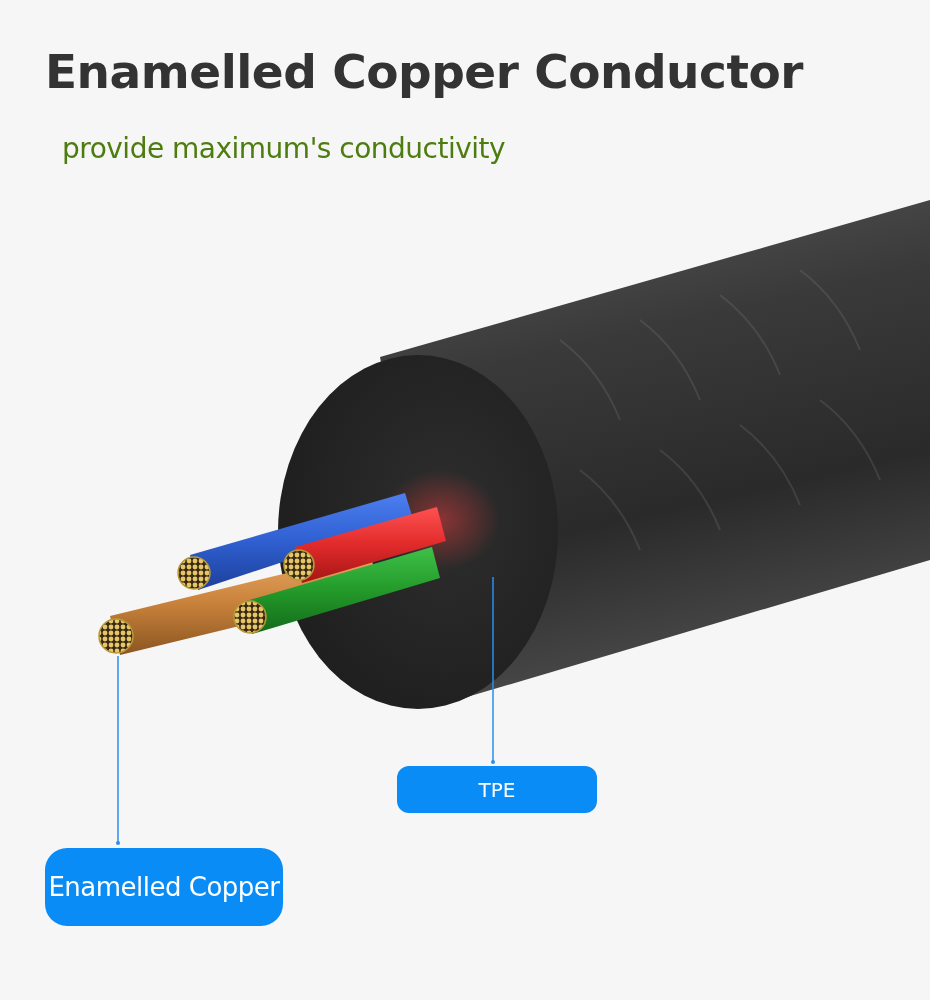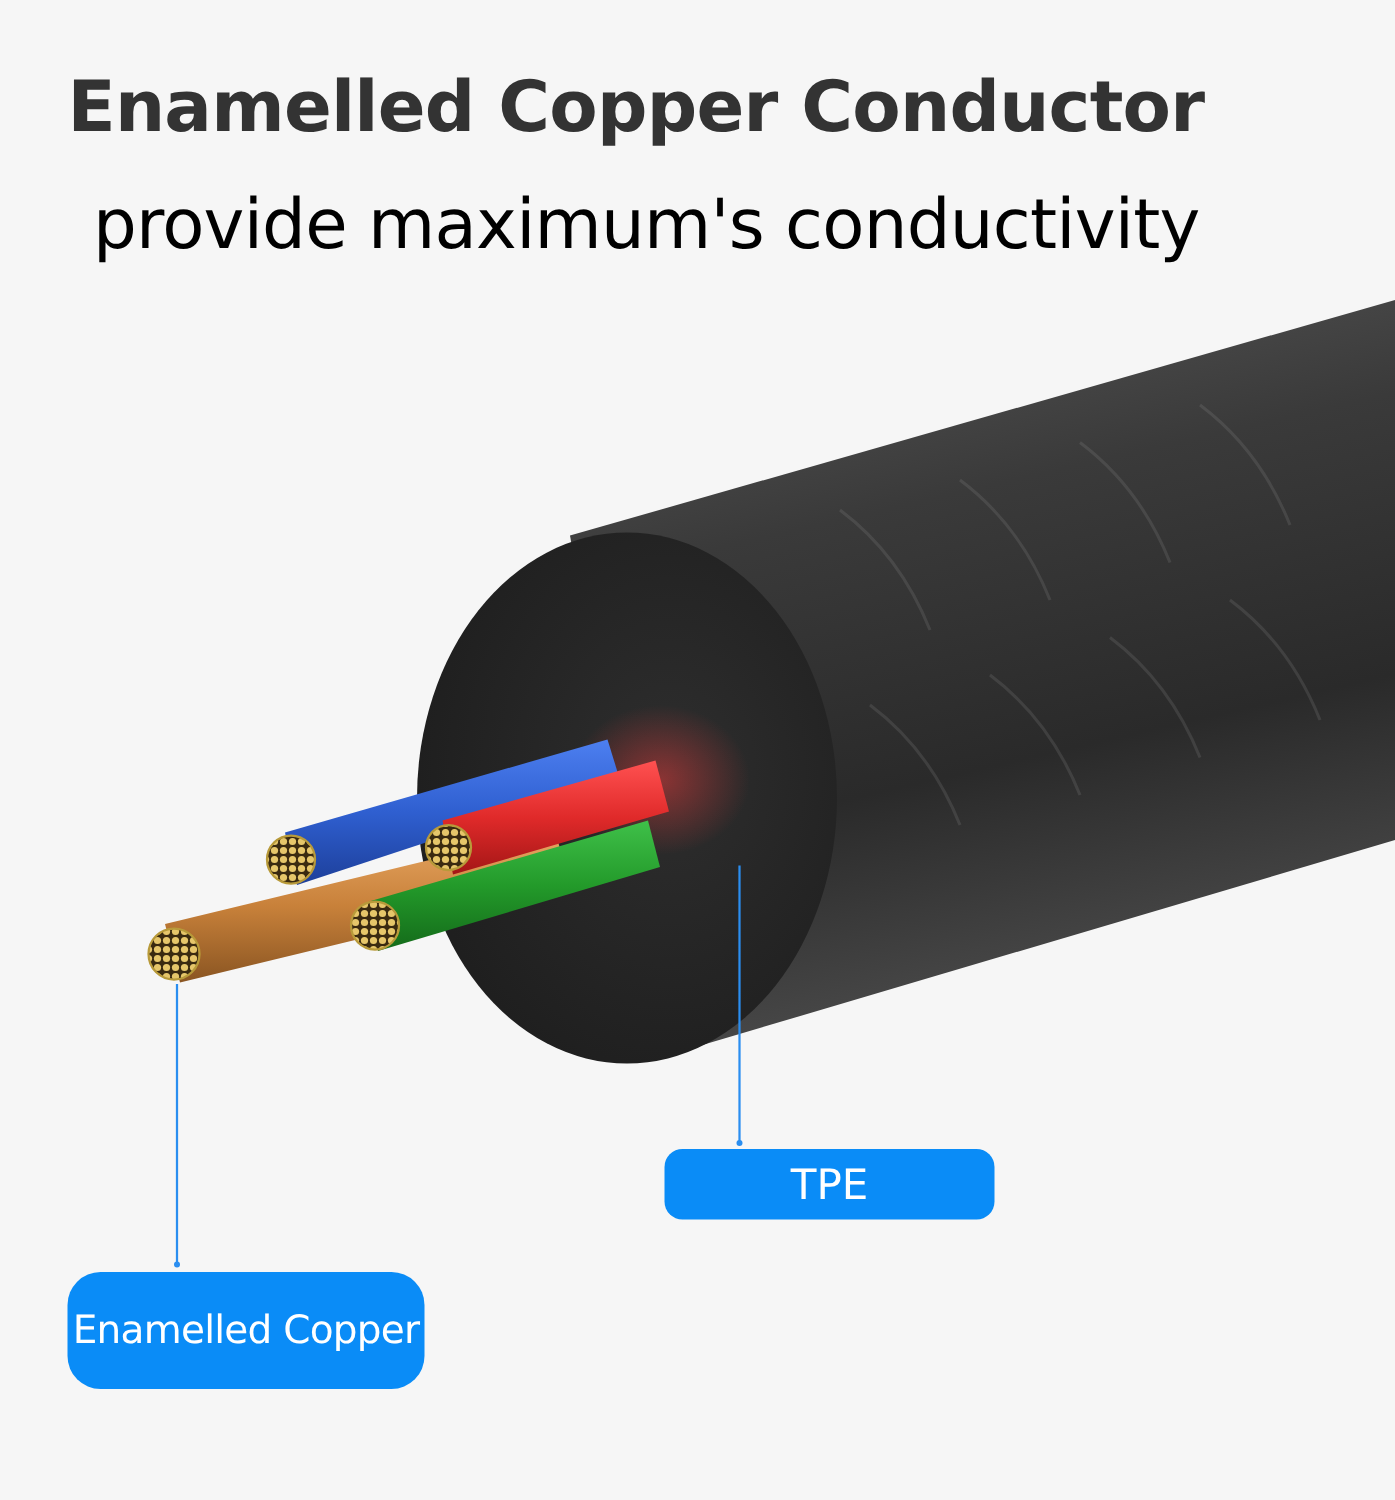--- a/index.html
+++ b/index.html
@@ -9,33 +9,33 @@
     font-family: "DejaVu Sans", "Liberation Sans", sans-serif;
     position: relative;
   }
   .title {
     position: absolute; left: 45px; top: 44px;
     font-size: 47px; font-weight: bold; color: #333333;
     letter-spacing: -0.5px; margin: 0; white-space: nowrap;
   }
   .subtitle {
     position: absolute; left: 62px; top: 126px;
-    font-size: 46px; color: #000000; line-height: 46px;
+    font-size: 28px; color: #4d7c0f; line-height: 46px;
     margin: 0; letter-spacing: -0.5px;
   }
   .subtitle span { display: block; }
   svg.illustration { position: absolute; left: 0; top: 0; }
   .label-box {
     position: absolute; background: #0a8cf7; color: #ffffff;
     display: flex; align-items: center; justify-content: center;
     white-space: nowrap;
   }
   .label-tpe {
-    left: 397px; top: 766px; width: 220px; height: 47px;
-    border-radius: 12px; font-size: 28px; margin-left: 46px;
+    left: 397px; top: 766px; width: 200px; height: 47px;
+    border-radius: 12px; font-size: 20px;
   }
   .label-copper {
     left: 45px; top: 848px; width: 238px; height: 78px;
     border-radius: 22px; font-size: 26px; letter-spacing: -0.5px;
   }
 </style>
 </head>
 <body>
 
 <h1 class="title">Enamelled Copper Conductor</h1>

